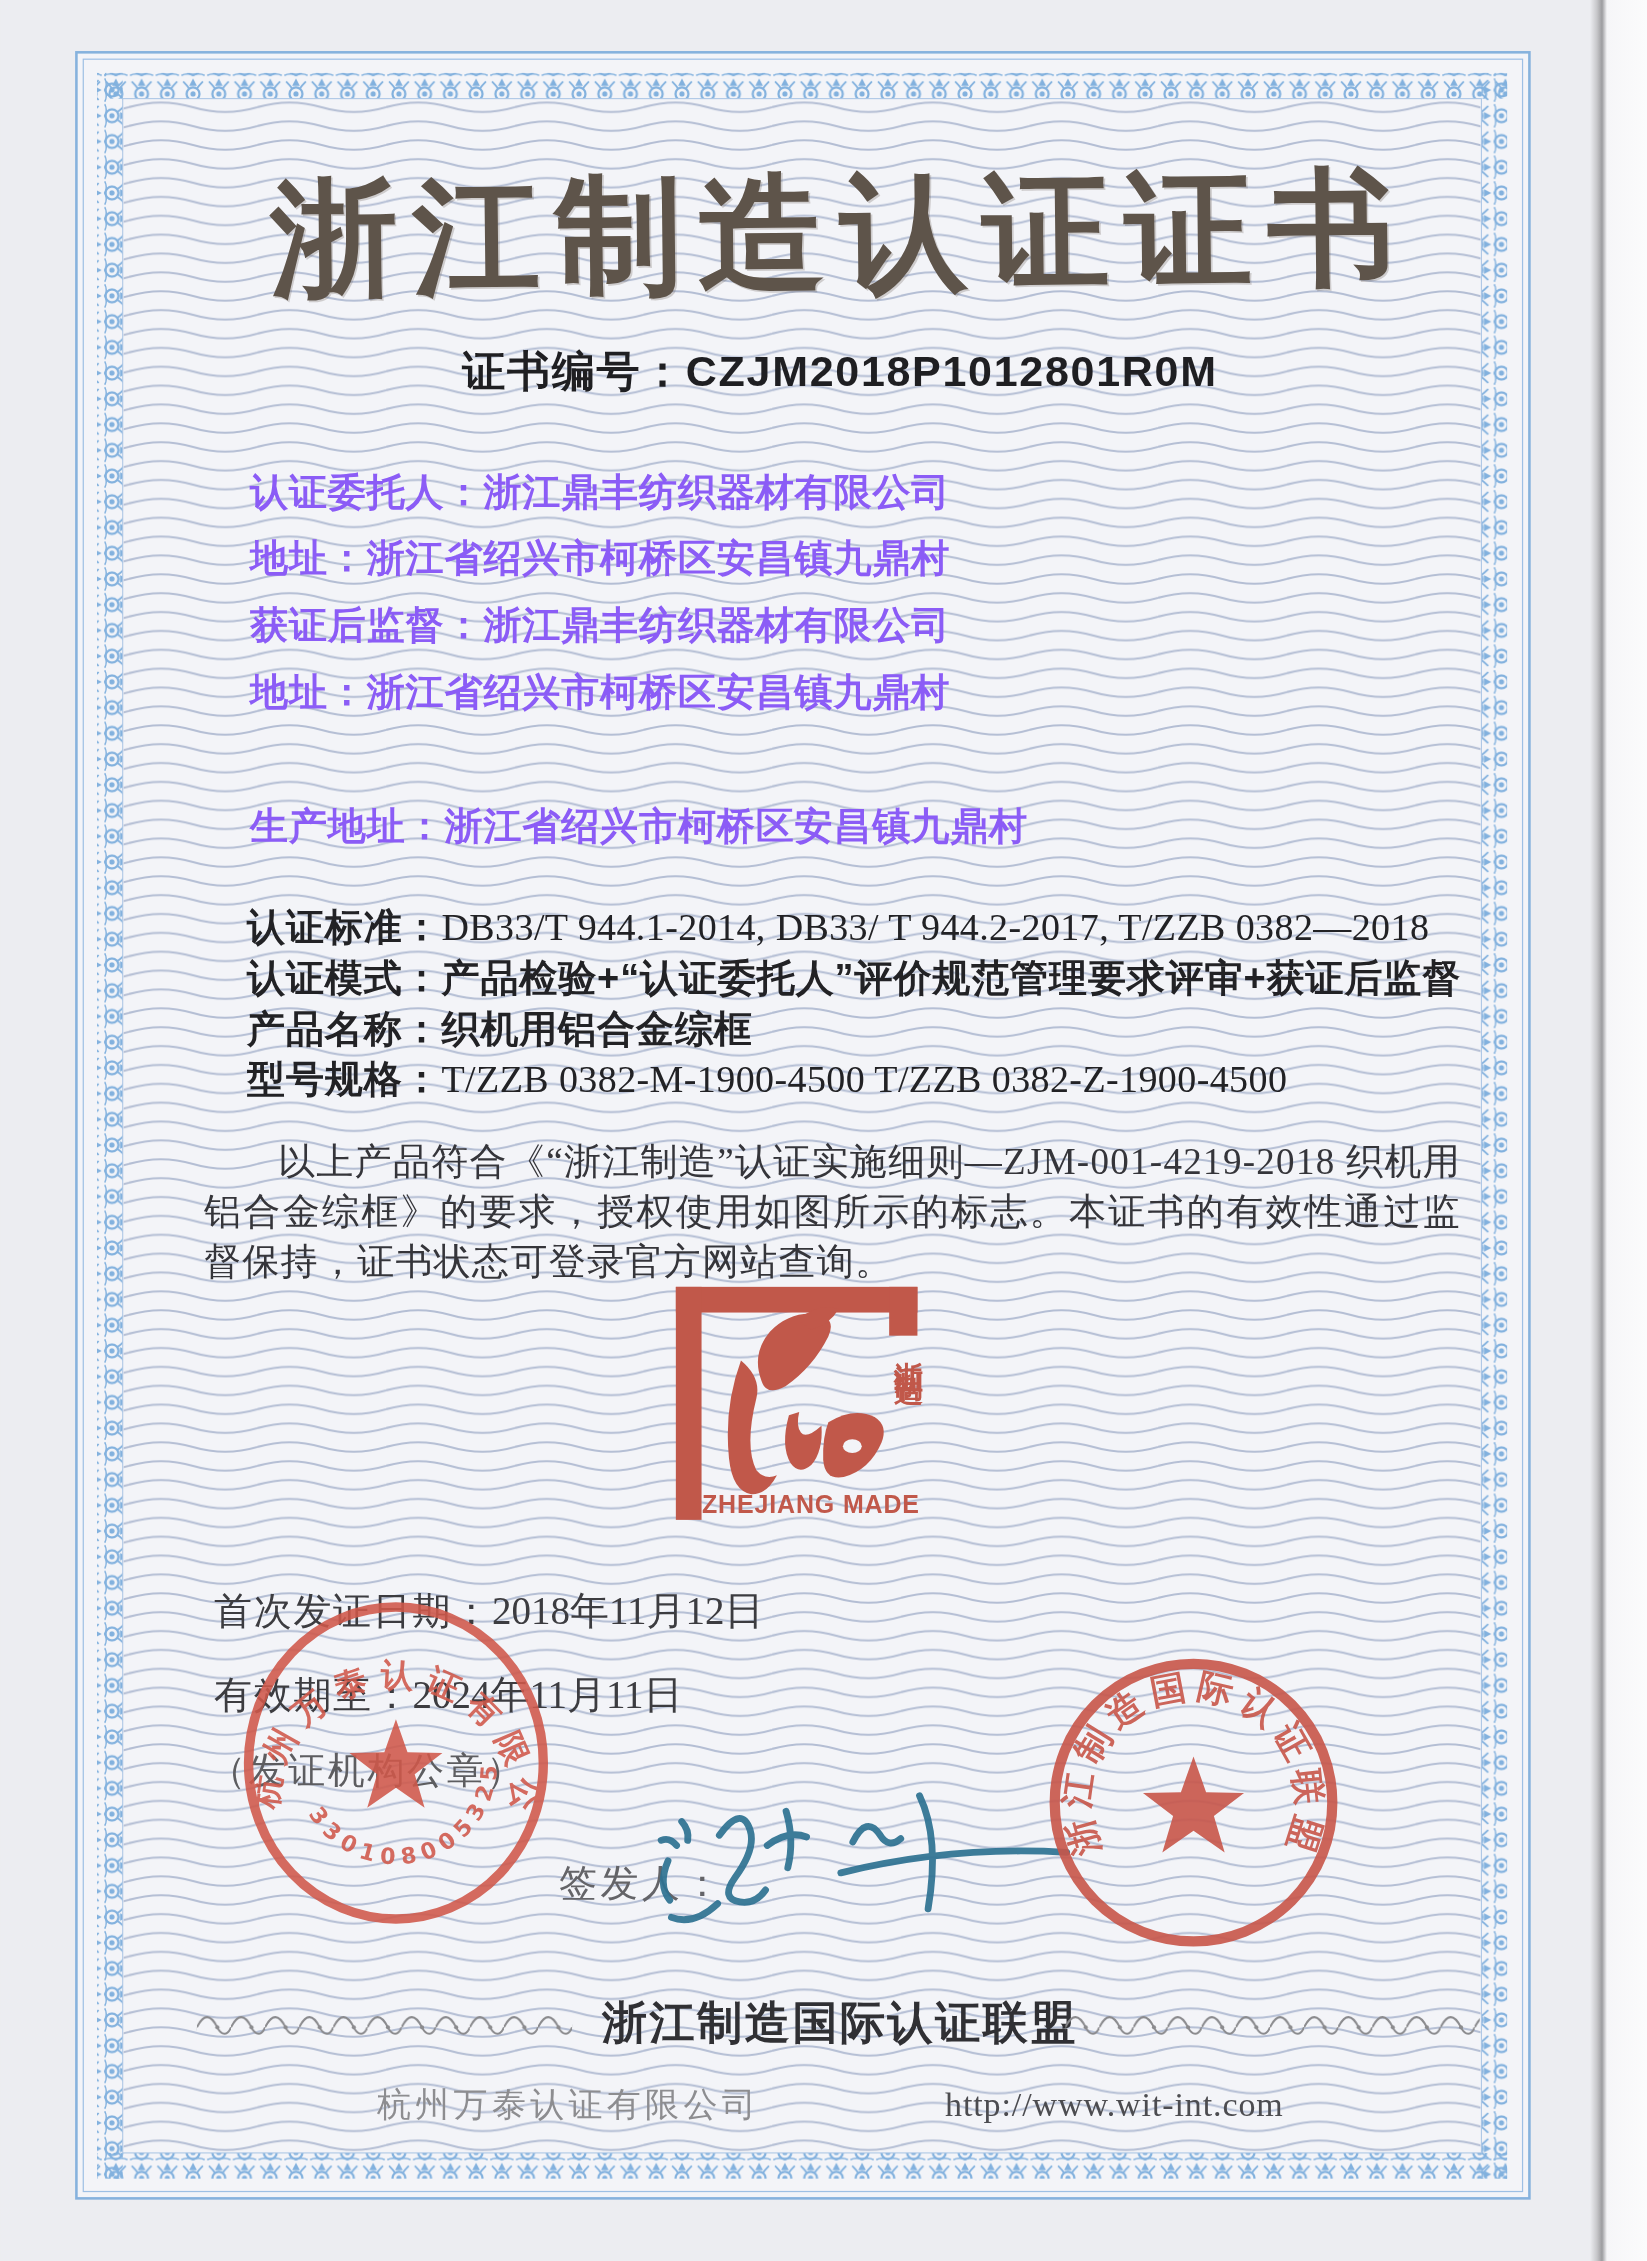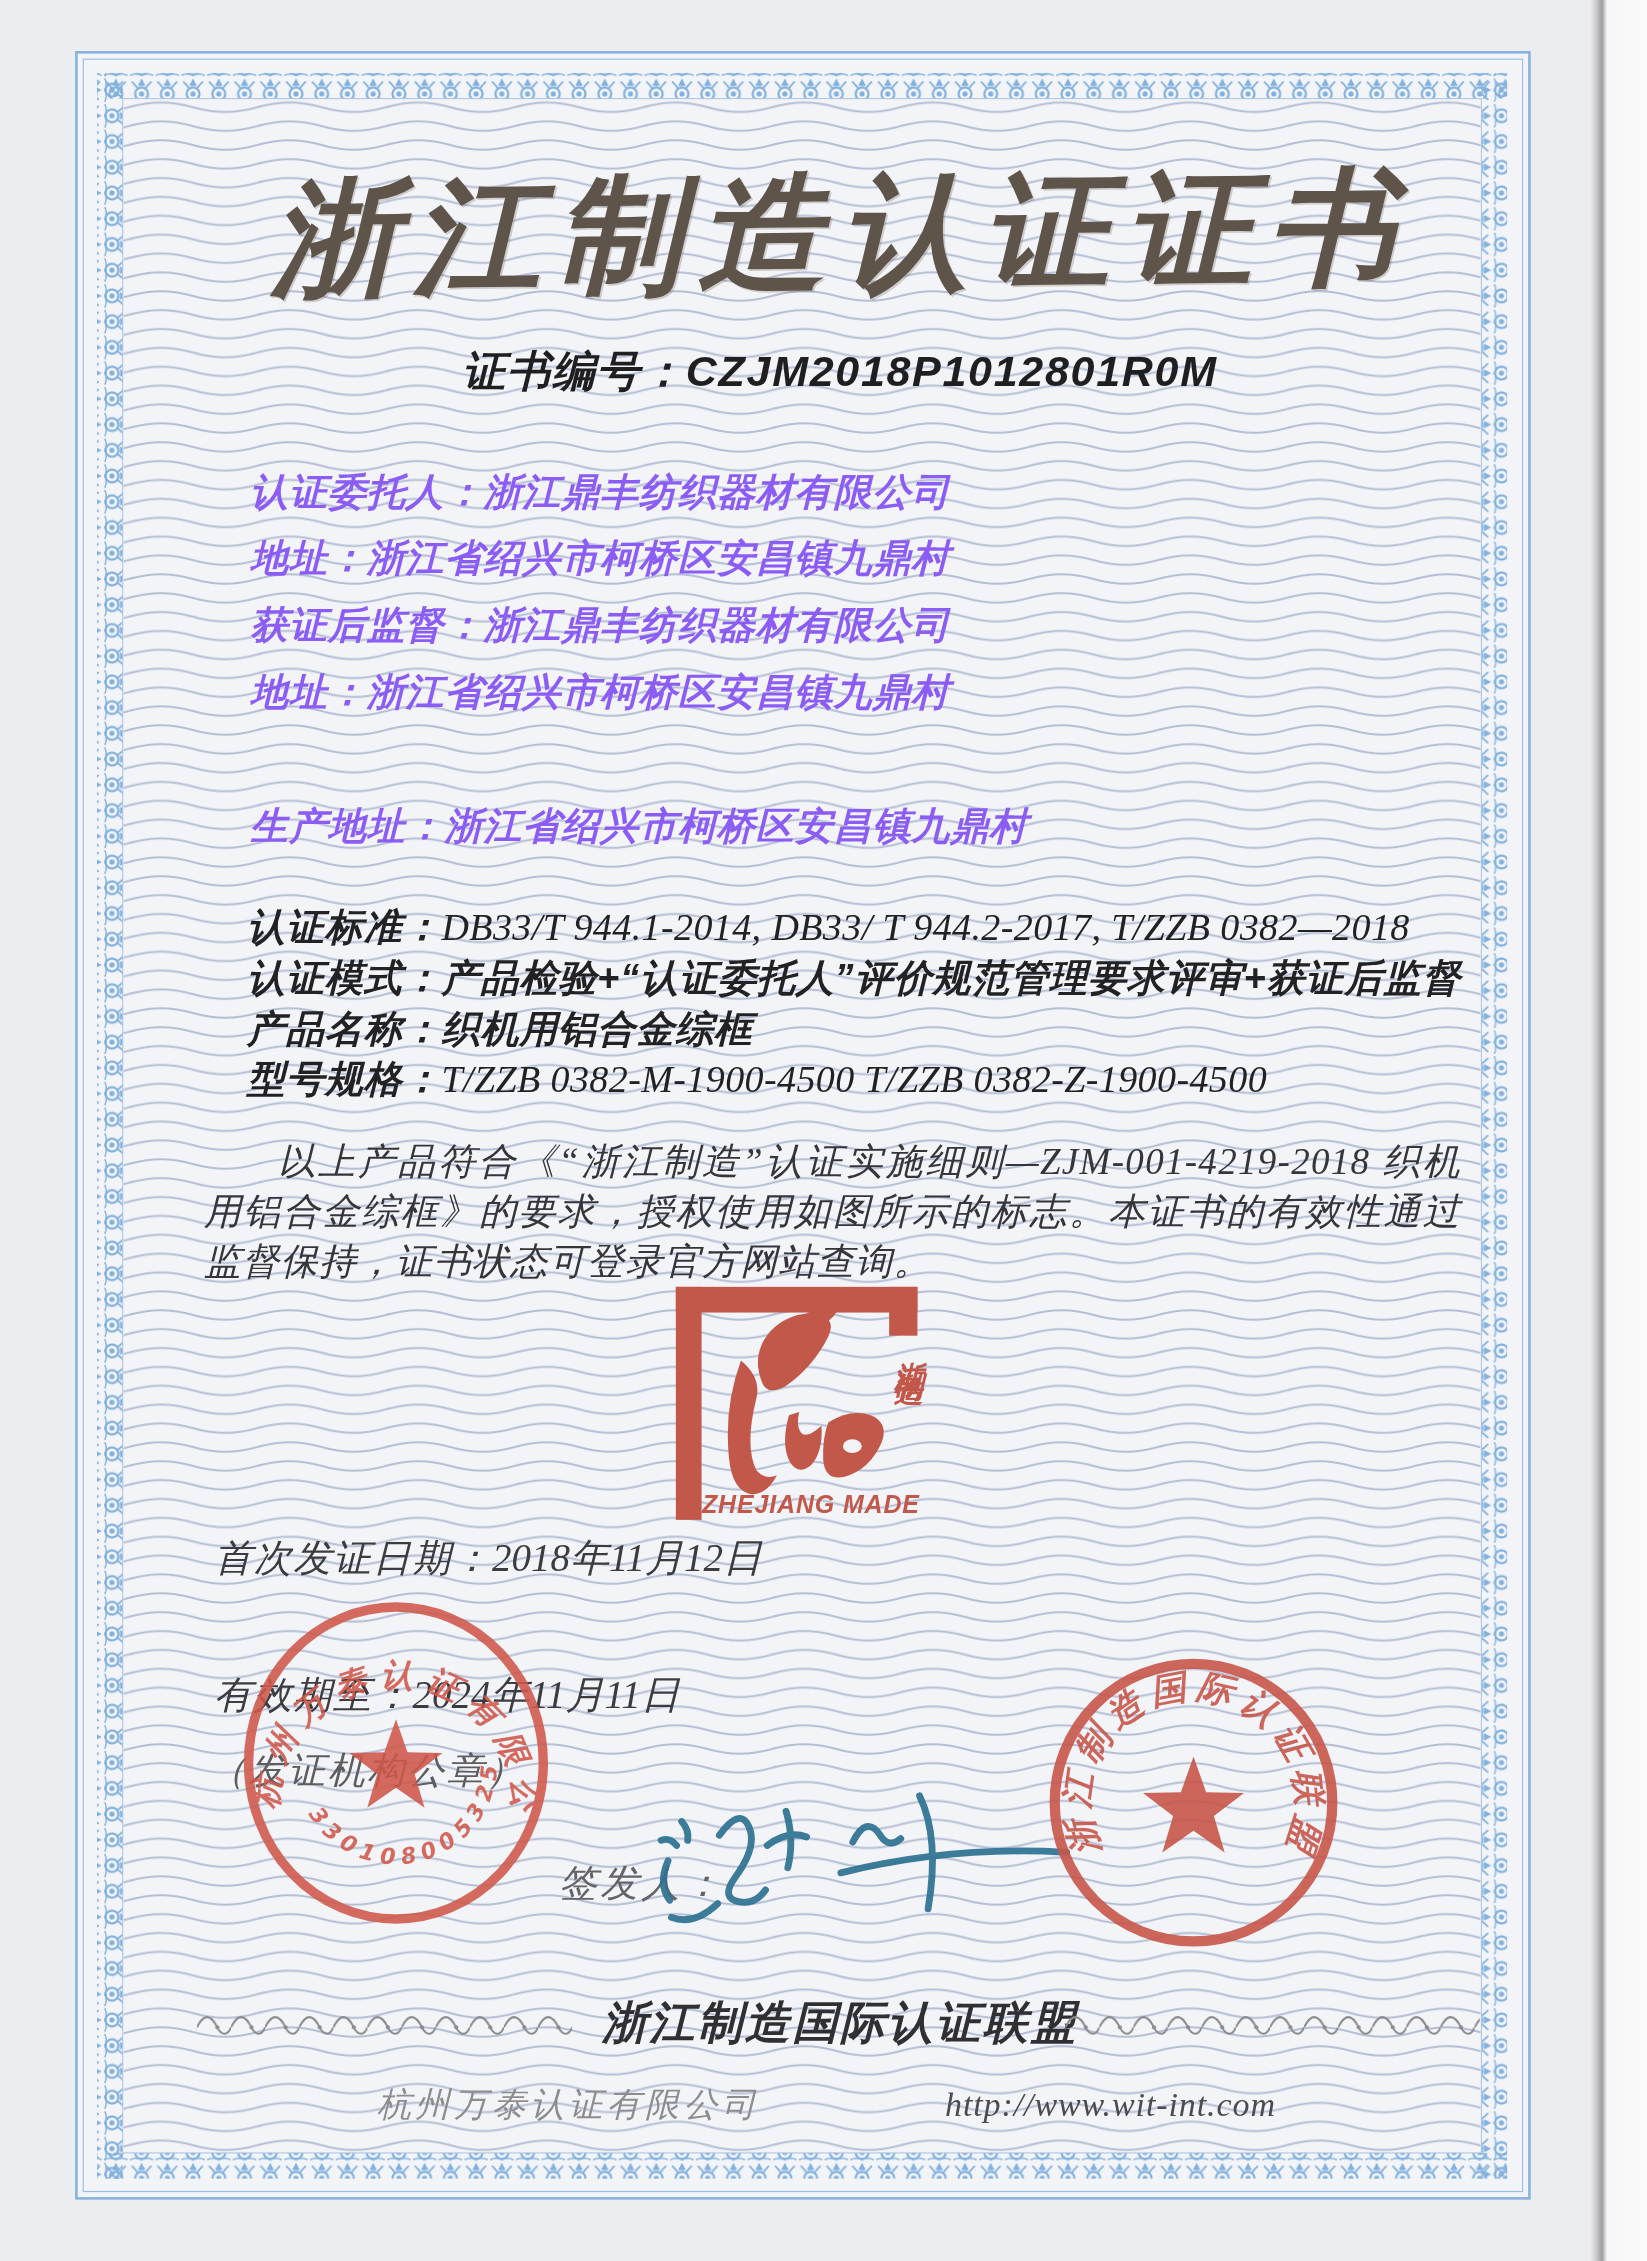--- a/index.html
+++ b/index.html
@@ -1,21 +1,21 @@
 <!DOCTYPE html>
 <html style="font-size:13.7px"><head>
 <meta charset="utf-8">
 <style>
   html,body{margin:0;padding:0;}
   body{
     width:1647px;height:2261px;position:relative;overflow:hidden;
     background:#ebedf0;
     font-family:"Liberation Sans", sans-serif;
   }
-  #page{position:absolute;inset:0;font-style:italic;}
+  #page{position:absolute;inset:0;}
   .abs{position:absolute;}
   .bg-svg{position:absolute;left:0;top:0;}
   
   .scan-edge{position:absolute;top:0;right:0;width:57px;height:2261px;
     background:linear-gradient(90deg, rgba(0,0,0,0) 0px, #c7c7ca 6.9px, #9c9c9f 12px, #f6f6f8 17px, #fbfbfc 57px);}
   
   .title{
     left:214px;top:160px;width:1252px;text-align:center;
     font-family:"DejaVu Serif", serif;font-weight:bold;
     font-size:127px;line-height:146px;letter-spacing:15.4px;
@@ -150,21 +150,21 @@
         <path d="M84 96 Q64 150 70 210 Q74 248 96 252 Q114 253 126 230 Q112 236 102 224 Q88 196 102 140 Q108 116 84 96 Z"></path>
         <path d="M140 160 Q130 196 142 216 Q152 230 166 218 Q180 202 178 172 Q160 188 154 180 Q148 172 152 156 Z"></path>
         <path d="M186 168 Q216 150 240 162 Q256 172 248 192 Q234 224 204 232 Q182 236 180 212 Q179 186 186 168 Z"></path>
         <ellipse cx="214" cy="196" rx="11" ry="8" fill="#f3f4f8"></ellipse>
       </g>
     </g>
   </svg>
   <div class="abs logo-side">浙江制造</div>
   <div class="abs logo-caption">ZHEJIANG MADE</div>
 
-  <div class="abs dateline" style="top:1534px">
+  <div class="abs dateline" style="top:1587px">
     <span class="lbl">首次发证日期：</span><span class="val">2018年11月12日</span>
   </div>
   <div class="abs dateline" style="top:1671px">
     <span class="lbl">有效期至：</span><span class="val">2024年11月11日</span>
   </div>
   <div class="abs chopnote">（发证机构公章）</div>
 
   <svg class="abs" style="left:240px;top:1600px;opacity:.88" width="317" height="326" viewBox="0 0 370 380">
     <defs>
       <path id="sealL-top" d="M47.6 270 A138 138 0 1 1 316.4 270" fill="none"></path>

